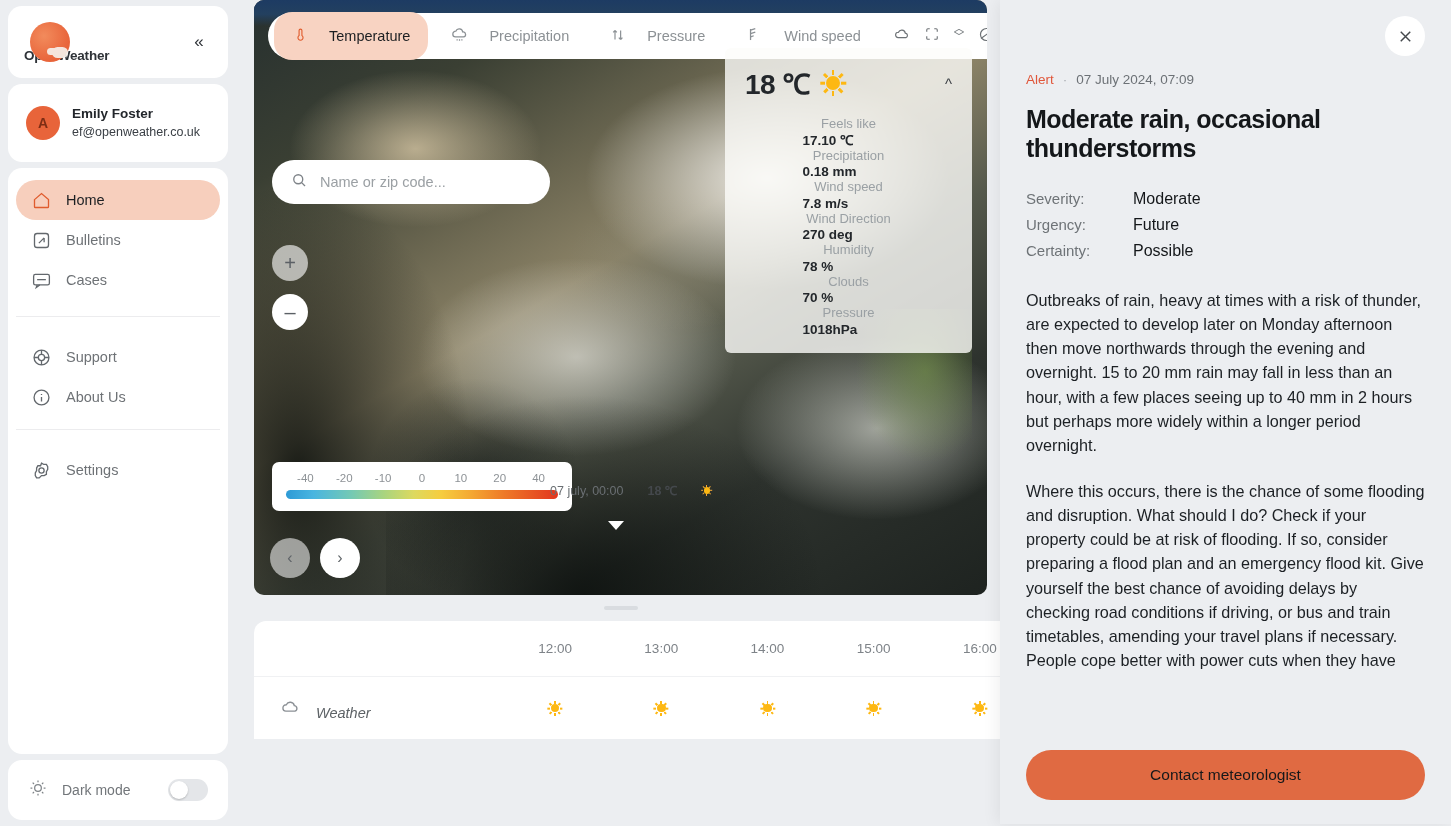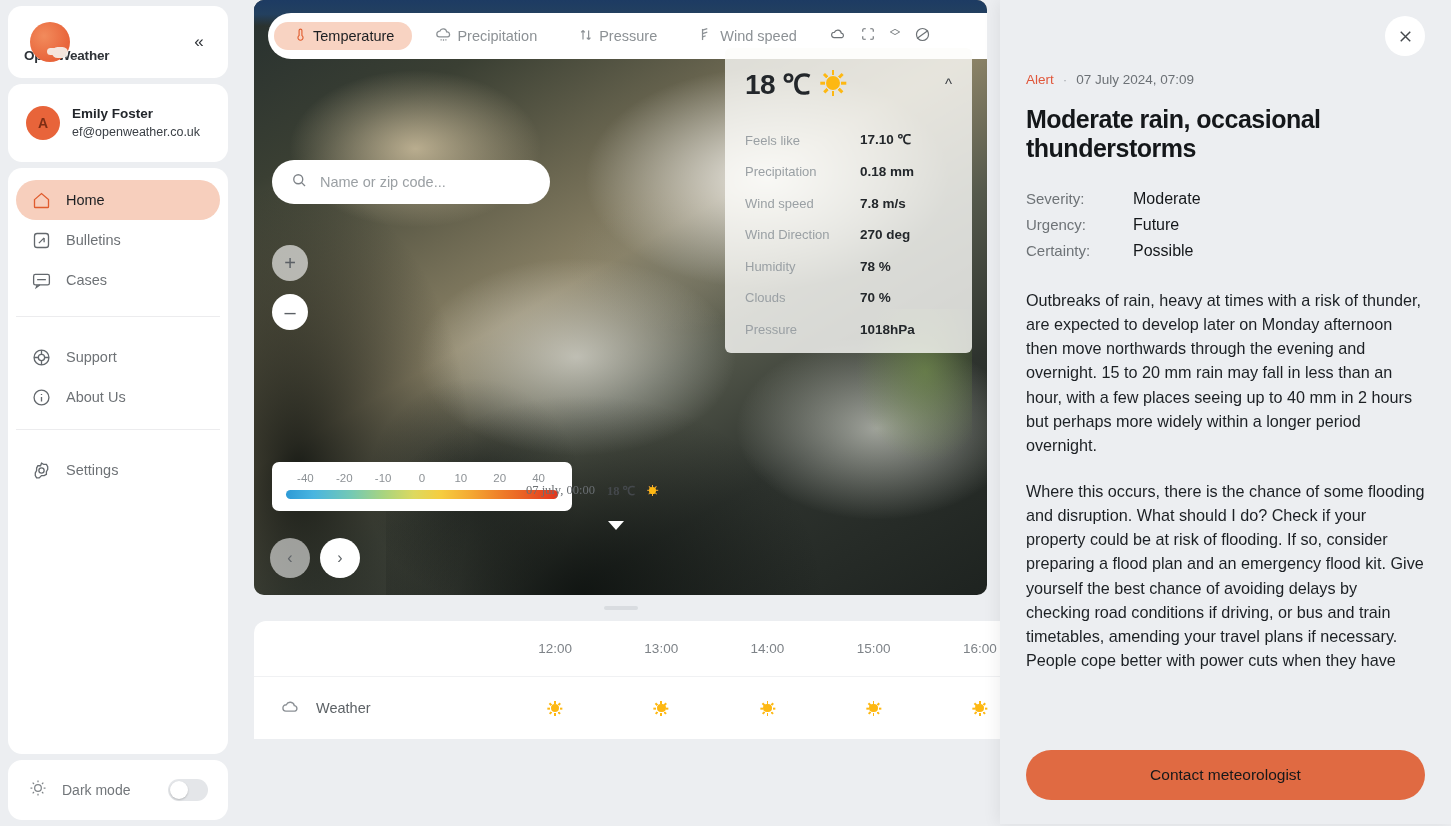--- a/index.html
+++ b/index.html
@@ -133,22 +133,22 @@
     background: radial-gradient(ellipse at 60% 40%, rgba(116,148,70,.6), rgba(0,0,0,0) 70%); }
 
   .layer-tabs {
     position: absolute; top: 13px; left: 14px; right: 0;
     height: 46px; background: #ffffff;
     border-top-right-radius: 0; border-bottom-right-radius: 0;
     border-top-left-radius: 23px; border-bottom-left-radius: 23px;
     display: flex; align-items: center; padding-left: 6px; gap: 4px;
   }
   .layer-tab {
-    display: flex; align-items: center; gap: 4px;
-    height: 28px; padding: 0 18px; border-radius: 18px;
+    display: flex; align-items: center; gap: 20px;
+    height: 48px; padding: 0 18px; border-radius: 18px;
     font-size: 14.5px; color: #8c9195; cursor: pointer; white-space: nowrap;
   }
   .layer-tab.active { background: #f8d3c2; color: #1c1f22; }
   .layer-tab svg { fill: none; stroke: #8c9195; stroke-width: 1.6; }
   .layer-tab.active svg { stroke: #e05c2e; }
   .tab-extra { display: flex; align-items: center; gap: 11px; margin-left: 10px; color: #6d7276; }
   .tab-extra svg { fill: none; stroke: #6d7276; stroke-width: 1.5; }
 
   .map-search {
     position: absolute; top: 160px; left: 18px;
@@ -172,39 +172,39 @@
 
   
   .wx-panel {
     position: absolute; right: 15px; top: 48px; width: 247px;
     background: rgba(252,252,250,.80); border-radius: 6px;
     padding: 16px 20px 16px 20px;
   }
   .wx-top { display: flex; align-items: center; gap: 10px; margin-bottom: 14px; }
   .wx-temp { font-size: 28px; font-weight: bold; color: #23272b; letter-spacing: -.5px; }
   .wx-caret { margin-left: auto; color: #3d4146; font-size: 15px; cursor: pointer; }
-  .wx-row { display: flex; align-items: flex-end; height: 31.5px; }
+  .wx-row { display: flex; align-items: center; height: 31.5px; flex-direction: column; }
   .wx-key { font-size: 13px; color: #9aa0a4; flex: 1; }
   .wx-val { font-size: 13.5px; font-weight: bold; color: #23272b; width: 92px; }
 
   
   .legend {
     position: absolute; left: 18px; bottom: 84px; width: 300px;
     background: #fff; border-radius: 7px; padding: 10px 14px 12px 14px;
   }
   .legend-ticks { display: flex; font-size: 11.5px; color: #8d9296; margin-bottom: 6px; }
   .legend-ticks span { flex: 1; text-align: center; }
   .legend-bar {
     height: 9px; border-radius: 5px;
     background: linear-gradient(90deg,#2d9ad6 0%,#49b5e0 10%,#74c9b4 24%,#a9d47f 36%,#ddd95f 47%,#f6cd3f 57%,#f4a833 68%,#ee7a28 80%,#e2361f 100%);
   }
   .legend-time {
-    position: absolute; left: 272px; bottom: 96px;
-    display: flex; align-items: center; gap: 12px;
-    font-size: 12.5px; color: #6a6f73; white-space: nowrap; font-family: Liberation Serif, serif;
+    position: absolute; left: 296px; bottom: 96px;
+    display: flex; align-items: center; gap: 24px;
+    font-size: 12.5px; color: #6a6f73; white-space: nowrap;
   }
   .legend-time .lt-dark { color: #44484c; font-weight: bold; }
   .map-drop {
     position: absolute; left: 354px; bottom: 65px;
     width: 0; height: 0; border-left: 8px solid transparent;
     border-right: 8px solid transparent; border-top: 9px solid #ffffff;
   }
 
   
   .timeline { position: absolute; left: 16px; right: 16px; bottom: 14px; height: 46px; display: flex; align-items: center; gap: 10px; }
@@ -232,22 +232,22 @@
   
   .forecast {
     width: 885px; background: #ffffff; border-radius: 12px 12px 0 0;
     padding: 0;
   }
   .fc-head { display: flex; height: 56px; align-items: center; border-bottom: 1px solid #f0f1f3; }
   .fc-head .fc-label { width: 248px; flex: 0 0 248px; }
   .fc-head .fc-cell { flex: 1; text-align: center; font-size: 13.5px; color: #7e8388; }
   .fc-row { display: flex; height: 62px; align-items: center; }
   .fc-row .fc-label {
-    width: 248px; flex: 0 0 248px; display: flex; align-items: center; gap: 14px;
-    padding-left: 26px; font-size: 14.5px; color: #5d6266;
+    width: 248px; flex: 0 0 248px; display: flex; align-items: flex-end; gap: 14px;
+    padding-left: 26px; font-size: 14.5px; color: #5d6266; font-style: italic;
   }
   .fc-row .fc-cell { flex: 1; display: flex; align-items: center; justify-content: center; }
   .fc-row svg { fill: none; stroke: #8b9095; stroke-width: 1.5; }
 
   .sun {
     width: 15px; height: 15px; position: relative; display: inline-block;
   }
   .sun .disc { position: absolute; inset: 3.2px; border-radius: 50%; background: #fdb813; }
   .sun .ray {
     position: absolute; left: 50%; top: 50%; width: 1.7px; height: 15px;

